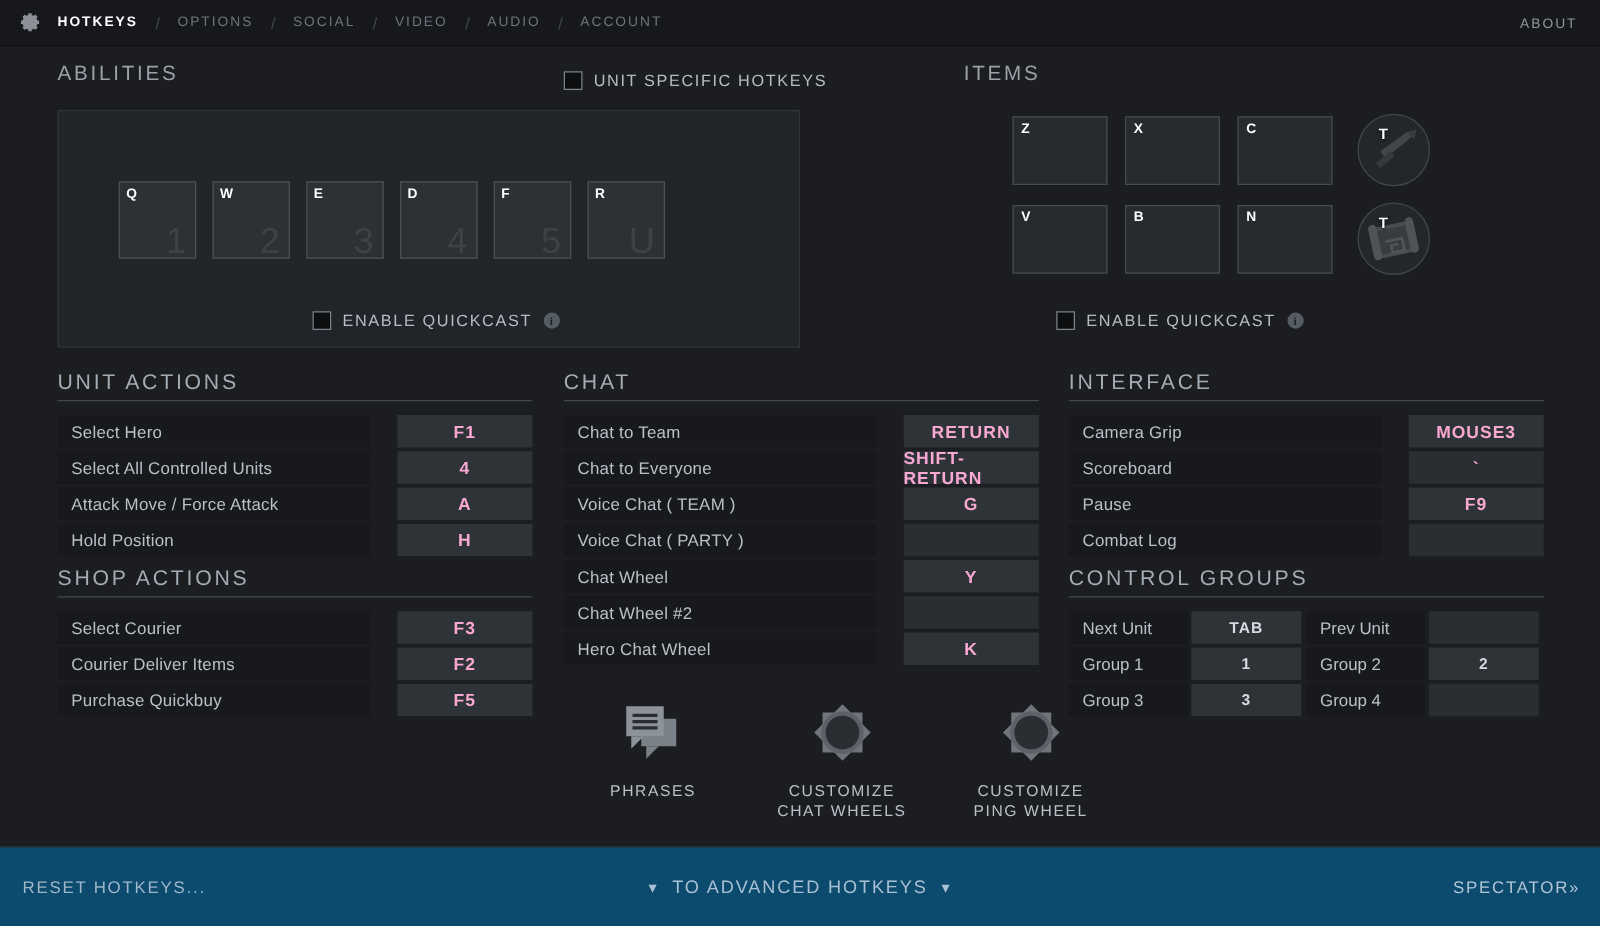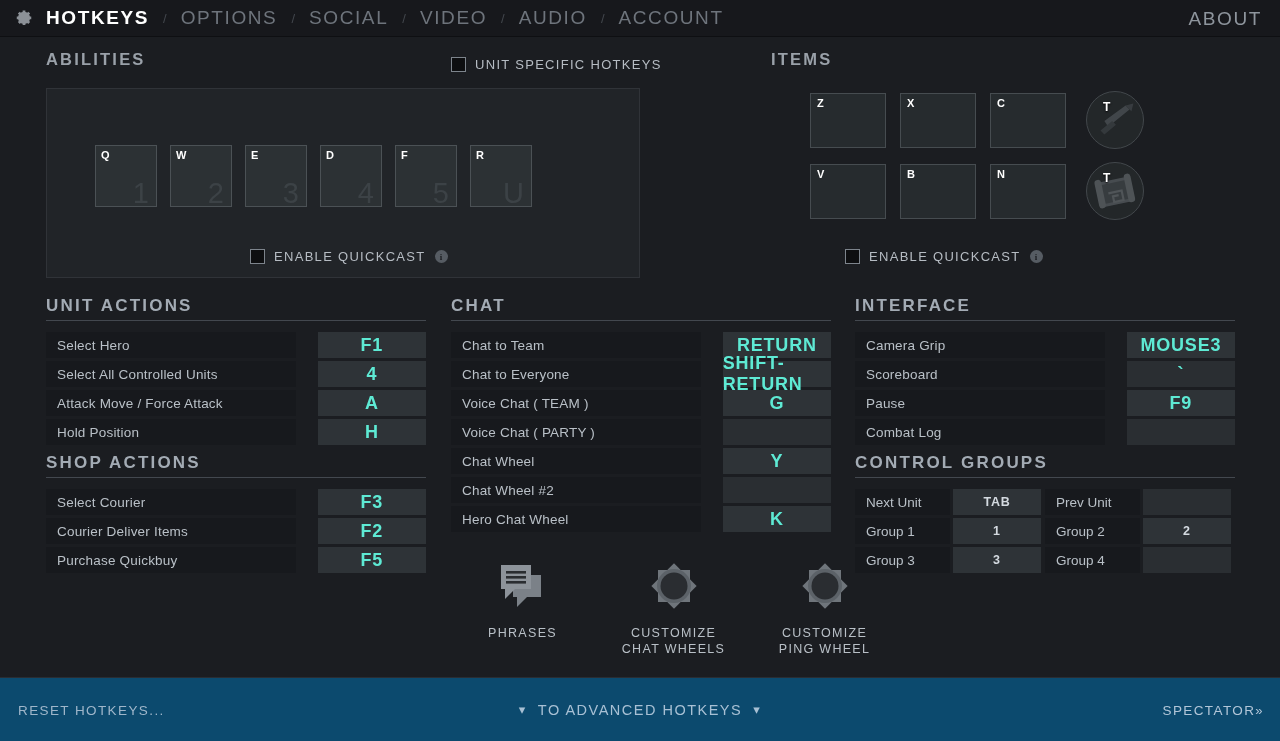--- a/index.html
+++ b/index.html
@@ -24,39 +24,39 @@
     display: flex; align-items: center;
     border-bottom: 1px solid #0e0f12;
   }
   .gear-wrap {
     width: 46px; height: 37px;
     display: flex; align-items: center; justify-content: center;
   }
   .gear-wrap svg { display: block; }
   .nav-items { display: flex; align-items: center; }
   .nav-item {
-    font-size: 19px; letter-spacing: 1.6px;
+    font-size: 11px; letter-spacing: 1.6px;
     color: #6e747c; padding: 0 0 0 0;
     cursor: pointer; white-space: nowrap;
   }
   .nav-item.active { color: #ffffff; font-weight: bold; }
   .nav-sep {
     color: #43474d; font-size: 13px;
     padding: 0 14px;
   }
   .nav-right {
     position: absolute; right: 18px; top: 0;
     height: 37px; display: flex; align-items: center;
   }
   .nav-right .nav-item { color: #8e959d; letter-spacing: 1.6px; }
 
   
   .sec-title {
     font-size: 16.5px; letter-spacing: 2.2px;
-    color: #9aa1a9; font-weight: 700;
+    color: #9aa1a9; font-weight: 400;
     text-transform: uppercase;
   }
   .sec-title.big { font-size: 17px; color: #a3abb4; }
 
   .sec-head {
     display: flex; align-items: flex-end;
   }
   .sec-rule {
     height: 1px; background: #43484f; width: 100%;
     margin-top: 4px;
@@ -178,21 +178,21 @@
     display: flex; align-items: center;
     padding-left: 11px;
     font-size: 13.5px; color: #b9c0c7;
     letter-spacing: .2px;
   }
   .brow .bkey {
     width: 112px; height: 26px;
     margin-left: 22px;
     background: #2e3337;
     display: flex; align-items: center; justify-content: center;
-    font-size: 18px; color: #5eead4; font-weight: bold;
+    font-size: 14px; color: #f9a8d4; font-weight: bold;
     letter-spacing: .8px;
     cursor: pointer;
   }
   .brow .bkey.empty { background: #2a2e32; }
 
   .subhead { margin-top: 8px; }
 
   
   .cg-rows { margin-top: 11px; }
   .cg-row { display: flex; margin-bottom: 3px; }

